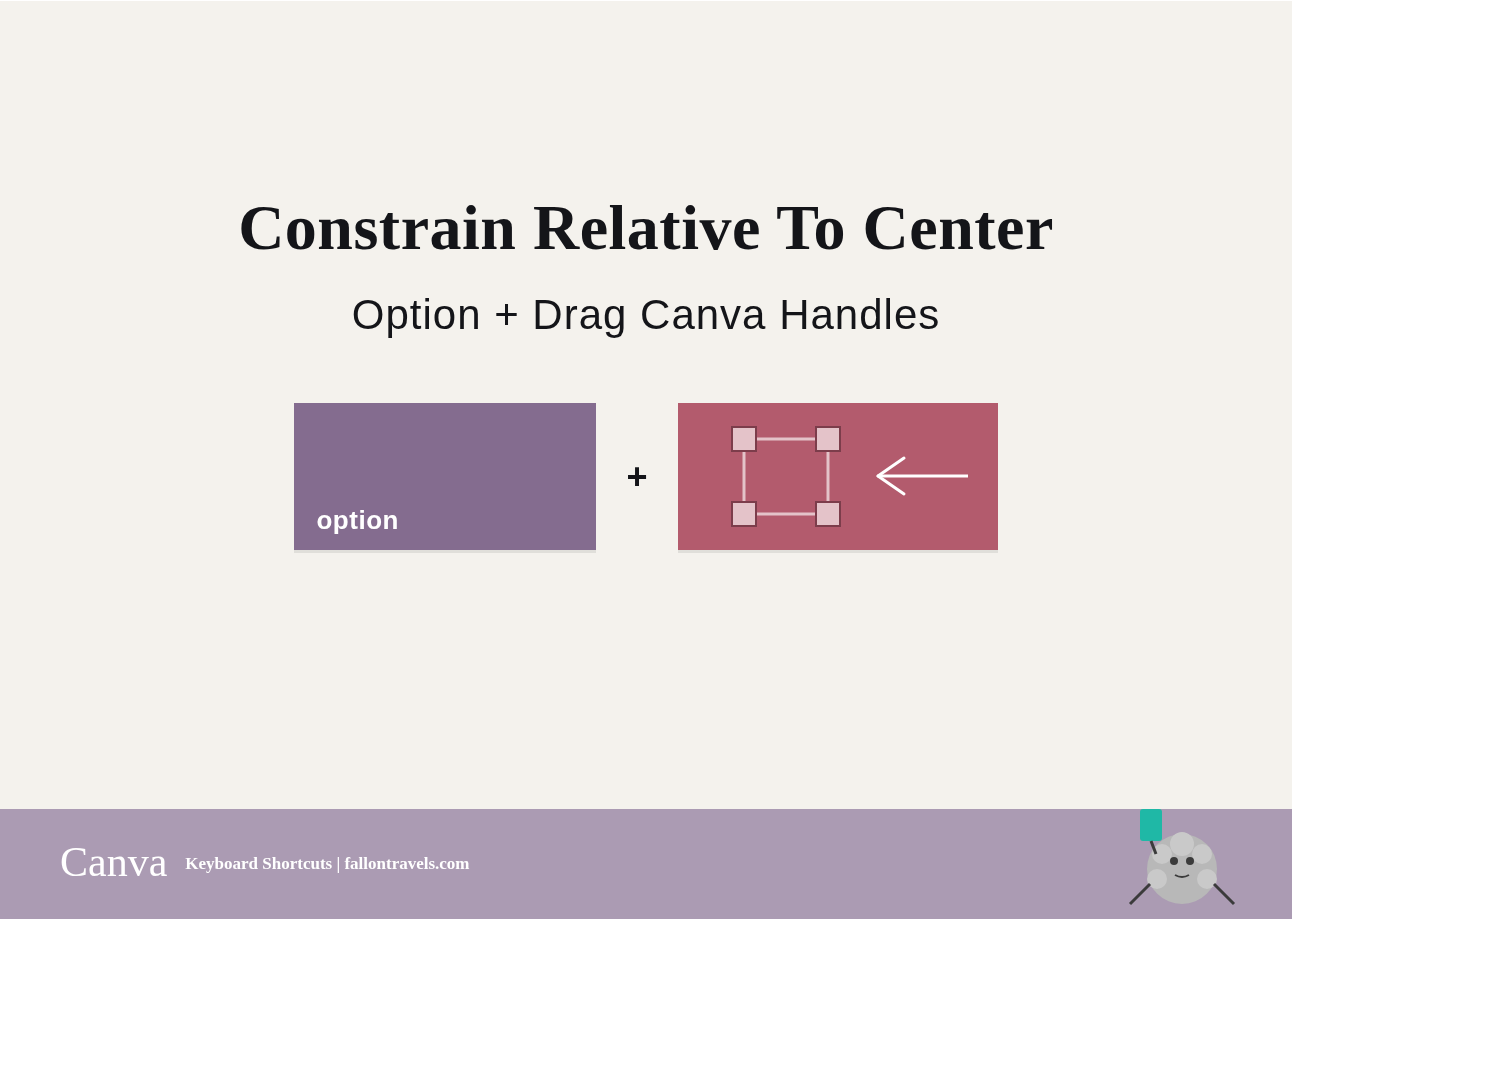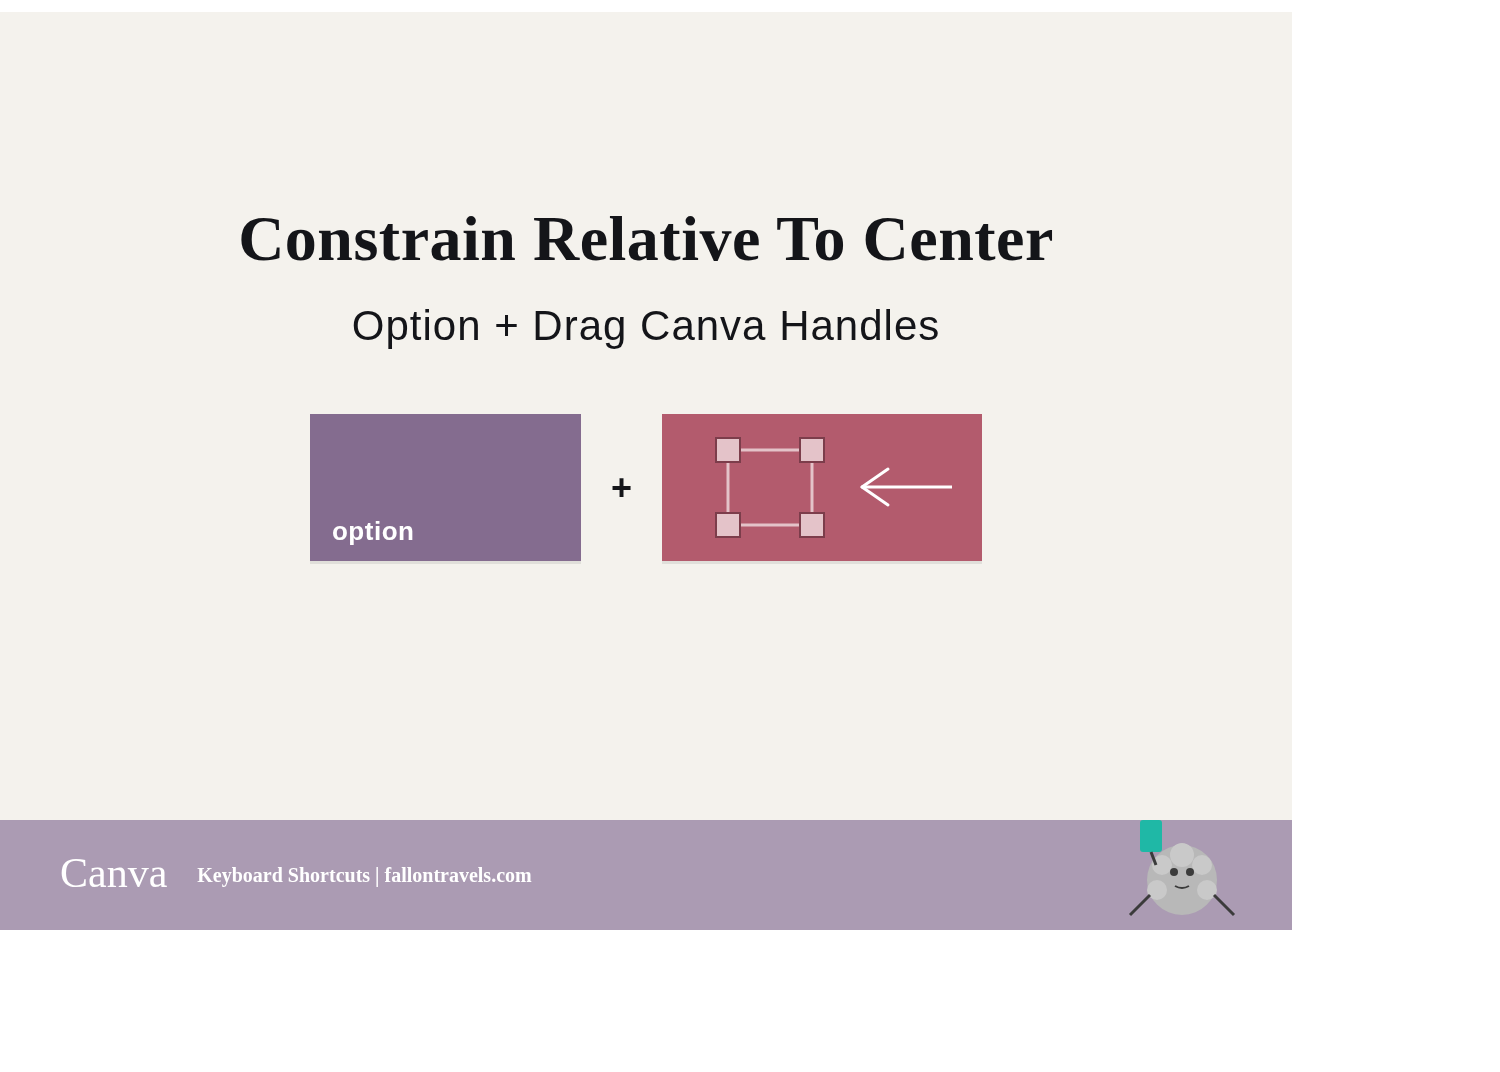--- a/index.html
+++ b/index.html
@@ -8,21 +8,21 @@
     width: 1500px;
     height: 1072px;
     background: #ffffff;
     font-family: "Helvetica Neue", Arial, sans-serif;
   }
   .canvas {
     position: relative;
     width: 1292px;
     height: 918px;
     left: 5;
-    top: 12px;
+    top: 1px;
     background: #f4f2ed;
   }
   .title {
     position: absolute;
     top: 190px;
     left: 0;
     width: 100%;
     text-align: center;
     font-family: Georgia, "Times New Roman", serif;
     font-weight: 700;
@@ -46,21 +46,21 @@
     position: absolute;
     top: 402px;
     left: 0;
     width: 100%;
     display: flex;
     justify-content: center;
     align-items: center;
     gap: 30px;
   }
   .key-block {
-    width: 271px;
+    width: 302px;
     height: 147px;
     background: #846c8f;
     position: relative;
     box-shadow: 0 3px 0 rgba(0,0,0,0.08);
   }
   .key-label {
     position: absolute;
     left: 22px;
     bottom: 14px;
     color: #fff;
@@ -103,24 +103,23 @@
   .footer-logo {
     font-family: "Brush Script MT", cursive;
     font-size: 42px;
     color: #fff;
     margin-right: 18px;
     position: relative;
     top: -2px;
   }
   .footer-text {
     font-family: Georgia, "Times New Roman", serif;
-    font-size: 20px;
+    font-size: 17px;
     color: #fff;
     font-weight: 600;
-    margin-left: 12px;
   }
   .mascot {
     position: absolute;
     right: 50px;
     bottom: 0;
     width: 130px;
     height: 130px;
   }
 </style>
 </head>

